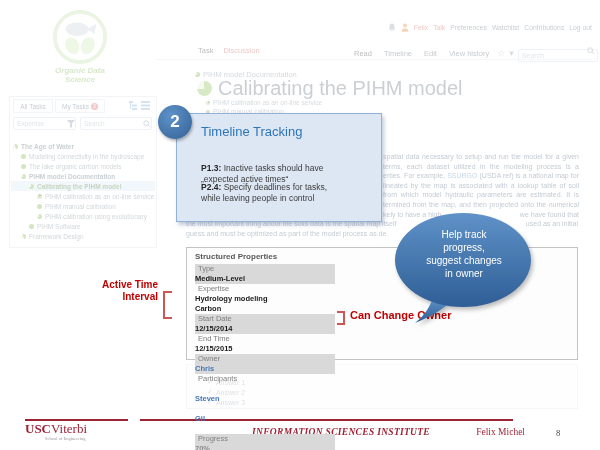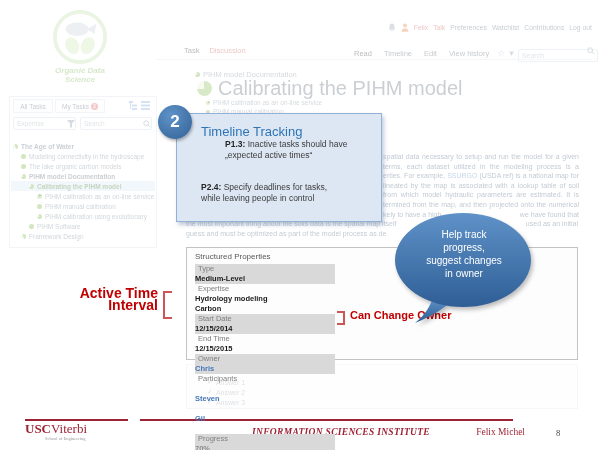--- a/index.html
+++ b/index.html
@@ -61,21 +61,21 @@
              font-size:17px;font-weight:bold;display:flex;align-items:center;justify-content:center;
              box-shadow:1px 2px 3px rgba(0,0,0,.3);z-index:6;}
   .co-box{left:176px;top:113px;width:204px;height:107px;background:#dde7f3;border:1px solid #92b1d6;
           box-shadow:2px 3px 4px rgba(120,140,170,.45);z-index:5;}
   .co-title{position:absolute;left:24px;top:10px;font-size:13px;font-weight:normal;color:#2e75b6;}
   .co-p{position:absolute;left:24px;width:170px;font-size:8.5px;color:#3b3b3b;line-height:11px;}
   .co-p .lab{font-weight:bold;color:#262626;}
   .co-p .txt{white-space:pre-line;}
   
   .props{left:186px;top:247px;width:390px;height:111px;background:#fdfdfe;border:1px solid #c3c3c3;z-index:2;}
-  .props-h{position:absolute;left:8px;top:4px;font-size:8px;font-weight:normal;color:#595959;}
+  .props-h{position:absolute;left:8px;top:4px;font-size:8px;font-weight:bold;color:#595959;}
   .ptable{position:absolute;left:8px;top:16px;width:140px;}
   .prow{display:flex;font-size:7.5px;line-height:10px;flex-direction:column;}
   .prow.shaded{background:#d9d9d9;}
   .plabel{width:57px;color:#7f7f7f;padding-left:3px;flex:0 0 auto;}
   .pval{width:100px;font-weight:bold;color:#1a1a1a;white-space:pre-line;}
   .pval a,.pval .lnk{color:#4577b8;text-decoration:none;font-weight:bold;display:block;}
   .pval.gray{color:#8c8c8c;}
   
   .redlabel{position:absolute;color:#c00000;font-weight:bold;z-index:7;}
   .brkt{position:absolute;z-index:7;}
@@ -110,21 +110,21 @@
           <path d="M0.6 8.8 C0.6 6.4 2 5.2 4 5.2 C6 5.2 7.4 6.4 7.4 8.8 Z" fill="#e07b39"></path>
         </svg>
       <span class="red">Felix</span>
       <span class="red">Talk</span>
       <span>Preferences</span>
       <span>Watchlist</span>
       <span>Contributions</span>
       <span>Log out</span>
     </div>
 
-    <div class="abs" style="left:180px;top:44px;display:flex;gap:2px;">
+    <div class="abs" style="left:194px;top:44px;display:flex;gap:2px;">
       <span class="tab dark">Task</span>
       <span class="tab red">Discussion</span>
     </div>
     <div class="abs righttabs">
       <span class="tab dark">Read</span>
       <span class="tab">Timeline</span>
       <span class="tab">Edit</span>
       <span class="tab">View history</span>
       <span class="ico-star">☆</span>
       <span class="ico-caret">▾</span>
@@ -305,32 +305,32 @@
       </div>
       <div class="prow shaded">
         <span class="plabel">Progress</span>
           <span class="pval gray">70%</span>
       </div>
     </div>
   </div>
 
   <div class="abs co-box">
     <div class="co-title">Timeline Tracking</div>
-    <div class="co-p" style="top:25px;margin-left:24px;">
+    <div class="co-p" style="top:49px;">
       <span class="lab">P1.3:</span><span class="txt"> Inactive tasks should have
 „expected active times“</span>
     </div>
     <div class="co-p" style="top:68px;">
       <span class="lab">P2.4:</span><span class="txt"> Specify deadlines for tasks,
 while leaving people in control</span>
     </div>
   </div>
   <div class="abs co-circle">2</div>
 
-  <div class="redlabel" style="left:78px;top:287px;width:80px;text-align:right;font-size:14px;line-height:12px;white-space:pre-line;">Active Time
+  <div class="redlabel" style="left:78px;top:279px;width:80px;text-align:right;font-size:10px;line-height:12px;white-space:pre-line;">Active Time
 Interval</div>
   <div class="brkt" style="left:163px;top:291px;width:7px;height:24px;border-left:2px solid #cc5555;border-top:2px solid #cc5555;border-bottom:2px solid #cc5555;"></div>
   <div class="brkt" style="left:337px;top:311px;width:6px;height:10px;border-right:2px solid #cc5555;border-top:2px solid #cc5555;border-bottom:2px solid #cc5555;"></div>
   <div class="redlabel" style="left:350px;top:309px;font-size:11px;">Can Change Owner</div>
 
   <svg class="abs bubble-svg" width="142" height="114" viewBox="0 0 142 114">
     <defs>
       <linearGradient id="bg" x1="0" y1="0" x2="0" y2="1">
         <stop offset="0" stop-color="#5f92c8"></stop>
           <stop offset="1" stop-color="#2e5e95"></stop>

